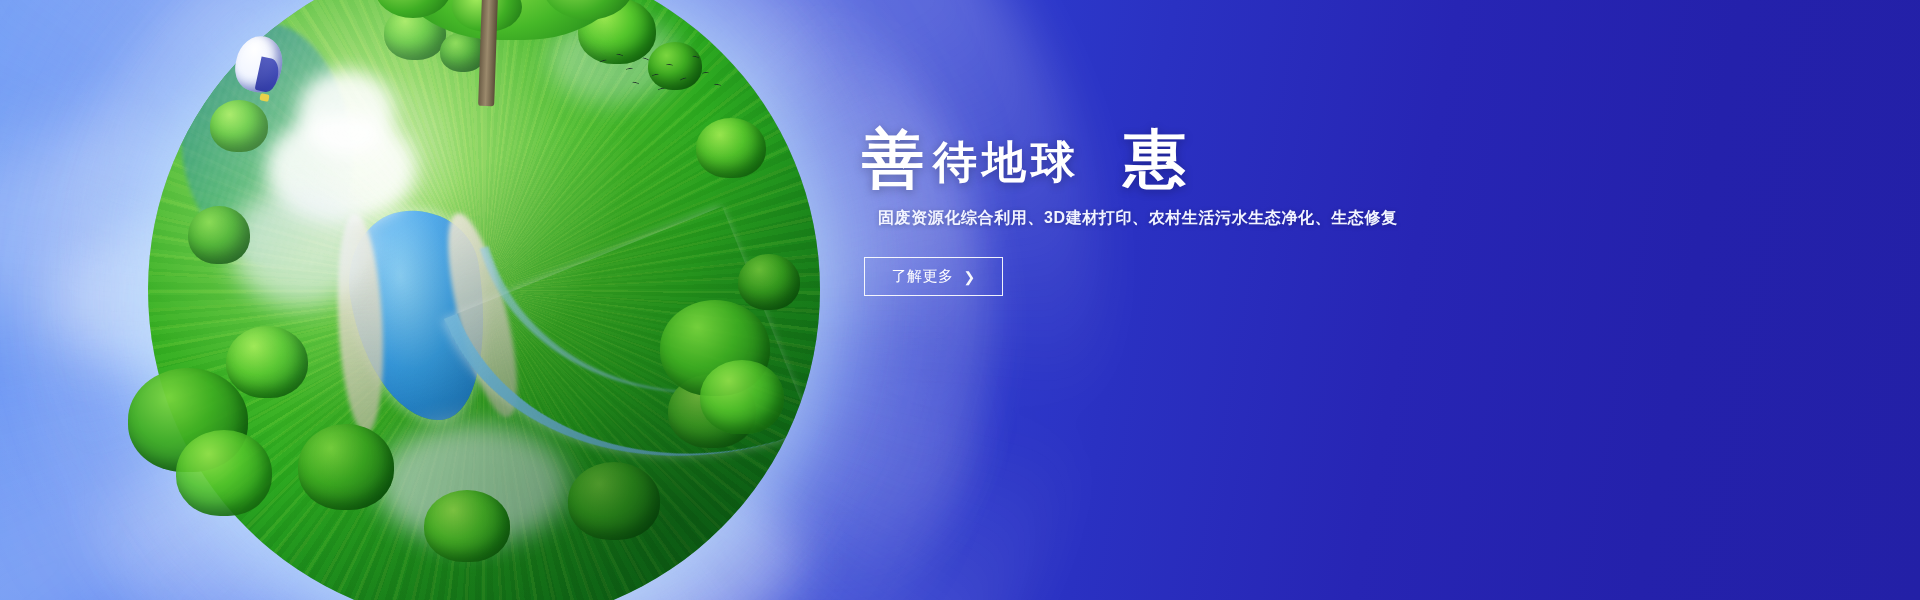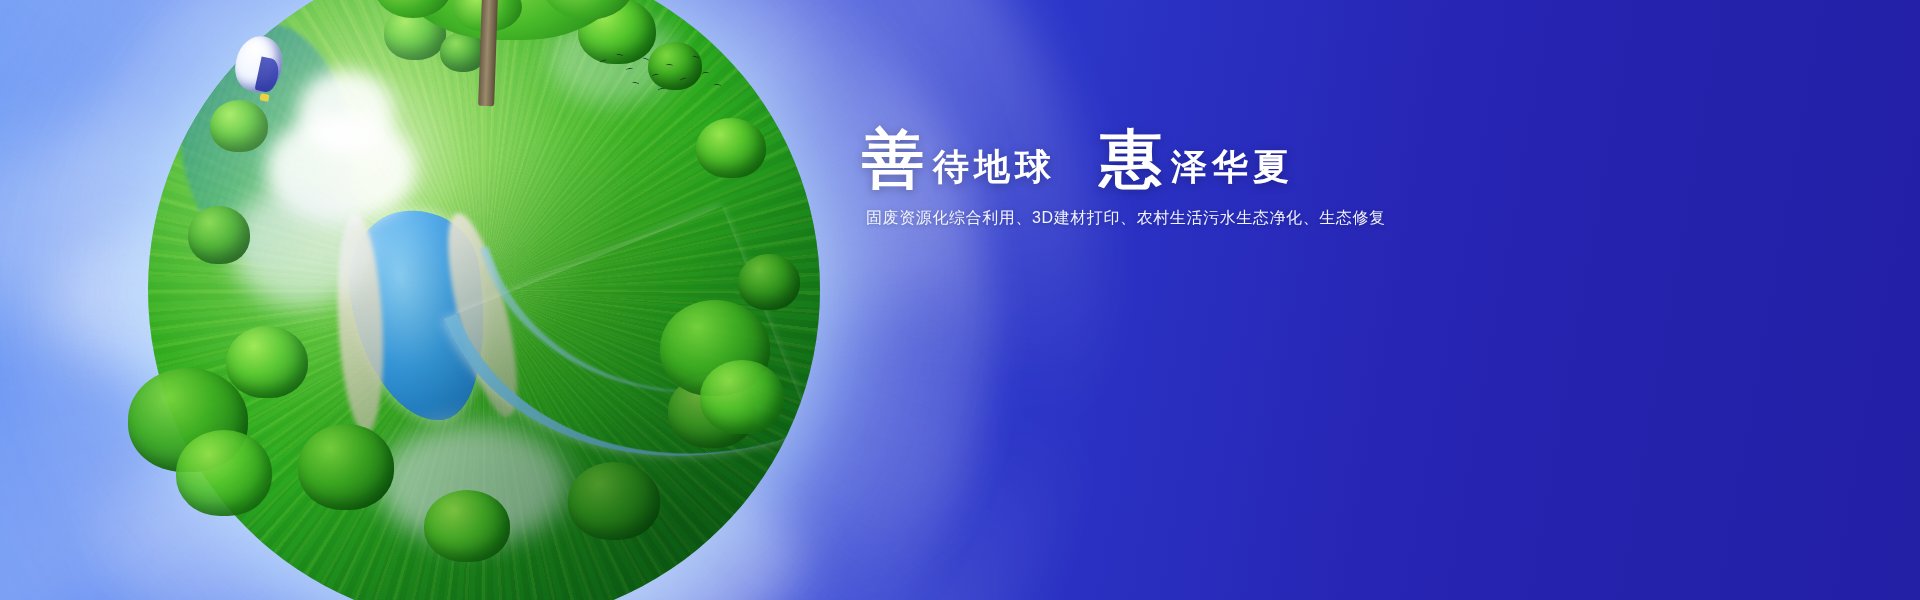--- a/index.html
+++ b/index.html
@@ -198,31 +198,31 @@
   
   .content{position:absolute;left:862px;top:128px;width:640px;color:#fff;}
 
   .headline{
     display:flex;align-items:flex-end;white-space:nowrap;
     margin:0 0 16px 0;line-height:1;
     font-family:"Liberation Serif","DejaVu Serif",serif;
     text-shadow:0 2px 10px rgba(0,0,10,.28);
   }
   .hl-big{font-size:62px;font-weight:700;letter-spacing:1px;}
-  .hl-small{font-size:36px;font-weight:700;letter-spacing:5px;margin:0 0 5px 8px;}
+  .hl-small{font-size:44px;font-weight:700;letter-spacing:5px;margin:0 0 5px 8px;}
   .hl-gap{display:inline-block;width:44px;}
 
   .subtitle{
     font-size:24px;letter-spacing:8px;font-weight:400;
     margin:22px 0 0 2px;color:#ffffff;
     text-shadow:0 1px 6px rgba(0,0,20,.25);
   }
   .desc{
-    font-size:16px;letter-spacing:.6px;font-weight:400;
-    margin:18px 0 0 4px;color:#f2f4ff;
+    font-size:16px;letter-spacing:.6px;font-weight:700;
+    margin:18px 0 0 16px;color:#f2f4ff;
     text-shadow:0 1px 5px rgba(0,0,20,.25);
   }
 
   .cta{
     display:inline-flex;align-items:center;justify-content:center;gap:10px;
     margin-top:28px;margin-left:2px;
     width:139px;height:39px;
     border:1px solid rgba(255,255,255,.92);
     background:transparent;color:#fff;
     font-size:15px;letter-spacing:.5px;
@@ -315,21 +315,24 @@
     <span class="bird" style="left:36px;top:30px;--r:14deg;"></span>
   </div>
 
   <div class="content">
 
     <h1 class="headline">
       <span class="hl-big">善</span>
       <span class="hl-small">待地球</span>
       <span class="hl-gap"></span>
       <span class="hl-big">惠</span>
-      <span class="hl-small">泽华夏</span>
     </h1>
 
 
     <div class="desc">固废资源化综合利用、3D建材打印、农村生活污水生态净化、生态修复</div>
 
+    <button class="cta">
+      <span>了解更多</span>
+      <span class="chev">❯</span>
+    </button>
 
   </div>
 </div>
 
 </body></html>

